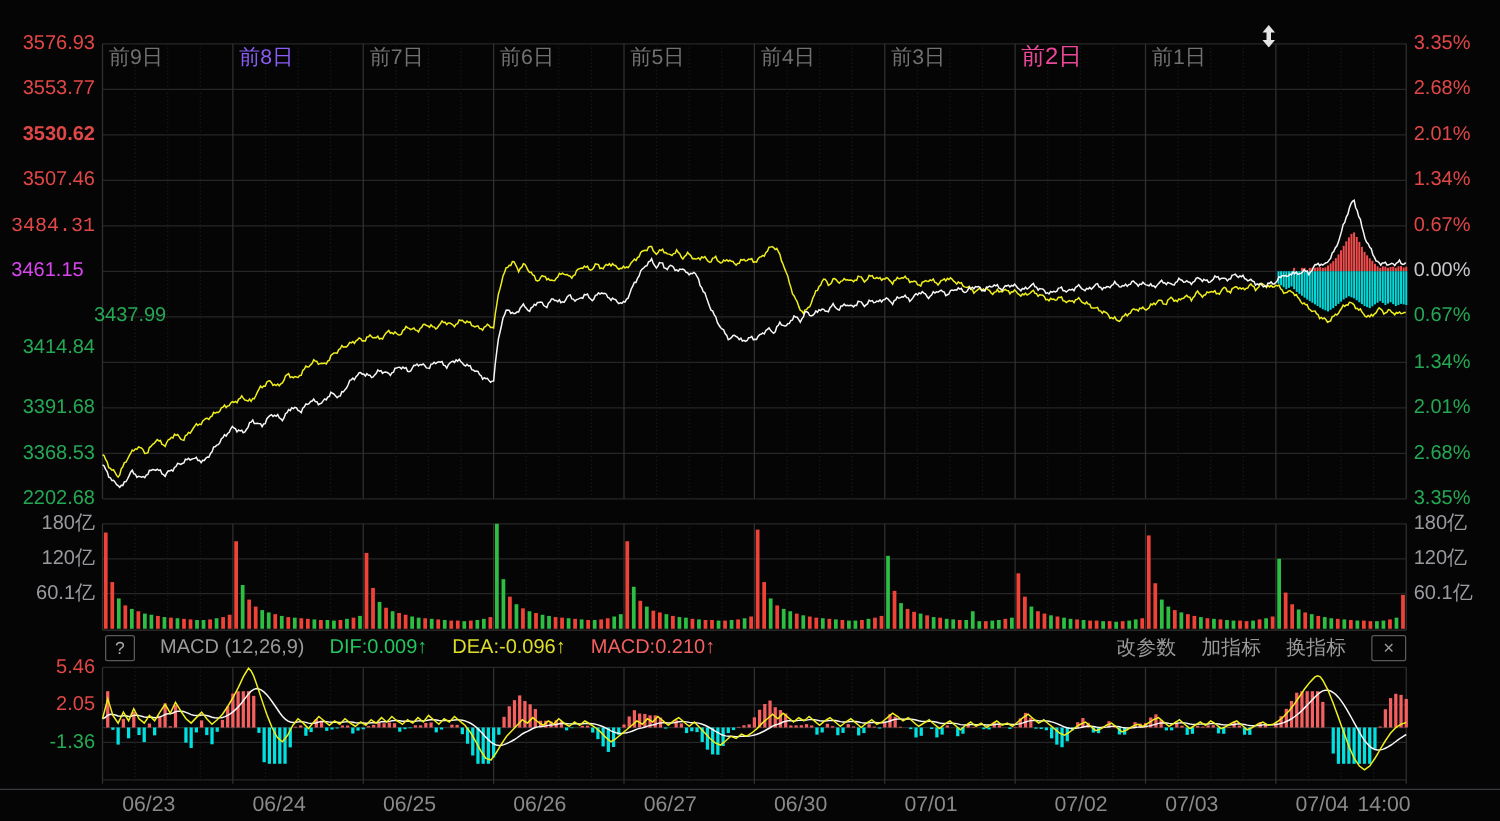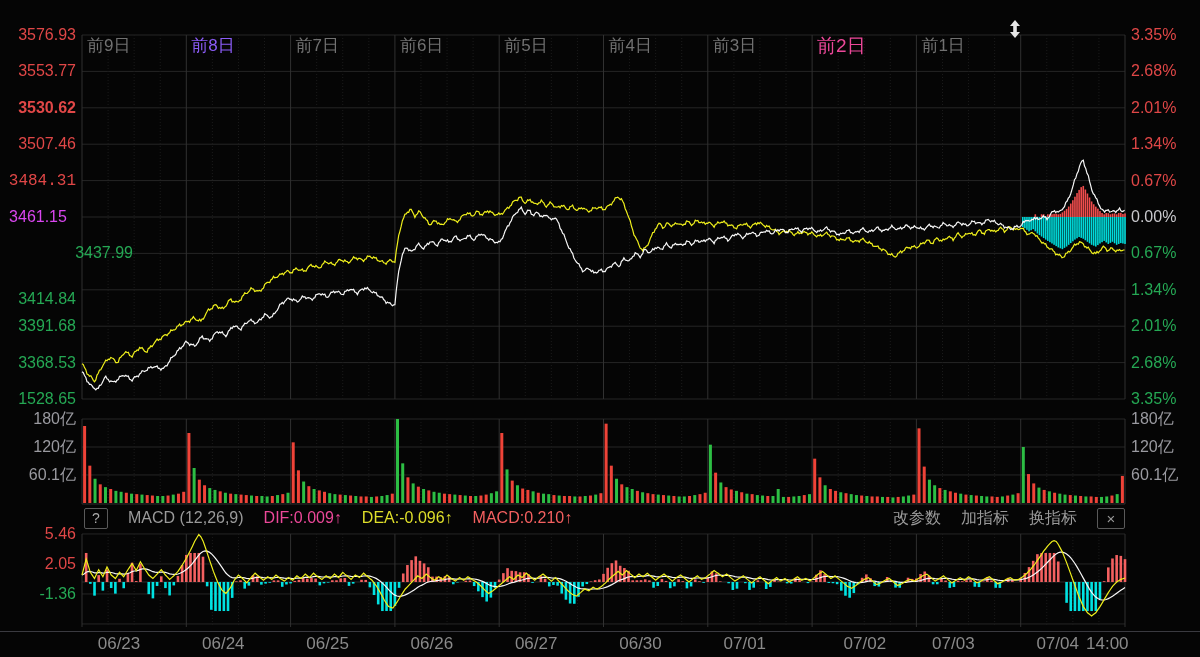--- a/index.html
+++ b/index.html
@@ -705,21 +705,21 @@
       <rect x="1115.356" y="25.044654043646275" width="2.6" height="26.955345956353725" fill="#f46060"></rect>
       <rect x="1119.528" y="25.886038155915802" width="2.6" height="26.113961844084198" fill="#f46060"></rect>
       <rect x="1123.7" y="29.157476980199263" width="2.6" height="22.842523019800737" fill="#f46060"></rect>
       <polyline points="82.0,45.0 84.1,44.0 86.2,42.2 88.3,41.4 90.3,41.6 92.4,42.0 94.5,42.8 96.6,42.9 98.7,42.6 100.8,42.6 102.9,43.1 104.9,43.0 107.0,42.3 109.1,42.1 111.2,42.5 113.3,43.0 115.4,43.6 117.5,43.8 119.5,43.7 121.6,43.8 123.7,44.1 125.8,44.0 127.9,43.5 130.0,42.7 132.1,41.6 134.2,41.0 136.2,41.0 138.3,40.4 140.4,39.4 142.5,38.9 144.6,38.9 146.7,39.2 148.8,39.9 150.8,40.7 152.9,41.7 155.0,42.2 157.1,42.4 159.2,42.4 161.3,42.0 163.4,42.1 165.4,42.4 167.5,43.0 169.6,43.8 171.7,44.2 173.8,44.4 175.9,44.3 178.0,44.0 180.0,43.3 182.1,42.3 184.2,41.1 186.3,39.5 188.4,37.7 190.5,35.6 192.6,33.3 194.6,30.6 196.7,27.9 198.8,25.1 200.9,22.9 203.0,21.5 205.1,20.9 207.2,21.2 209.2,22.1 211.3,23.7 213.4,25.8 215.5,28.3 217.6,31.2 219.7,34.2 221.8,37.2 223.8,40.2 225.9,43.0 228.0,45.1 230.1,46.7 232.2,47.6 234.3,47.9 236.4,47.9 238.4,47.5 240.5,47.4 242.6,47.5 244.7,47.9 246.8,48.5 248.9,48.7 251.0,48.6 253.1,48.2 255.1,47.6 257.2,47.3 259.3,47.2 261.4,47.4 263.5,47.7 265.6,47.8 267.7,47.7 269.7,47.7 271.8,47.9 273.9,47.8 276.0,47.5 278.1,47.4 280.2,47.5 282.3,47.8 284.3,48.2 286.4,48.3 288.5,48.2 290.6,48.3 292.7,48.6 294.8,48.5 296.9,48.2 298.9,48.1 301.0,48.1 303.1,47.9 305.2,47.4 307.3,47.2 309.4,47.3 311.5,47.1 313.5,46.6 315.6,46.4 317.7,46.4 319.8,46.6 321.9,47.0 324.0,47.0 326.1,46.9 328.1,46.9 330.2,47.1 332.3,47.0 334.4,46.7 336.5,46.6 338.6,46.7 340.7,46.5 342.8,46.0 344.8,45.8 346.9,45.8 349.0,46.0 351.1,46.4 353.2,46.5 355.3,46.3 357.4,46.3 359.4,46.5 361.5,46.3 363.6,46.0 365.7,45.8 367.8,45.9 369.9,46.2 372.0,46.7 374.0,47.5 376.1,48.4 378.2,49.7 380.3,51.2 382.4,53.1 384.5,55.2 386.6,57.4 388.6,59.7 390.7,61.8 392.8,63.7 394.9,65.1 397.0,66.0 399.1,66.3 401.2,66.2 403.2,65.7 405.3,64.9 407.4,63.9 409.5,62.8 411.6,61.6 413.7,60.2 415.8,58.7 417.8,57.2 419.9,56.0 422.0,55.1 424.1,54.0 426.2,52.8 428.3,52.0 430.4,51.5 432.4,51.2 434.5,51.1 436.6,50.7 438.7,50.3 440.8,50.0 442.9,49.9 445.0,49.6 447.0,49.0 449.1,48.8 451.2,48.7 453.3,48.9 455.4,49.1 457.5,49.2 459.6,49.0 461.7,49.0 463.7,49.1 465.8,49.0 467.9,48.8 470.0,48.7 472.1,48.8 474.2,49.0 476.3,49.3 478.3,49.9 480.4,50.6 482.5,51.4 484.6,52.4 486.7,53.5 488.8,54.7 490.9,55.6 492.9,56.2 495.0,56.6 497.1,56.7 499.2,56.5 501.3,56.2 503.4,55.7 505.5,55.0 507.5,54.2 509.6,53.3 511.7,52.7 513.8,52.3 515.9,51.7 518.0,50.9 520.1,50.3 522.1,50.0 524.2,49.5 526.3,48.7 528.4,48.3 530.5,48.1 532.6,48.1 534.7,48.4 536.7,48.4 538.8,48.2 540.9,47.9 543.0,47.4 545.1,47.2 547.2,47.3 549.3,47.5 551.4,47.9 553.4,48.1 555.5,48.1 557.6,48.3 559.7,48.7 561.8,49.4 563.9,50.2 566.0,51.2 568.0,52.4 570.1,53.6 572.2,54.9 574.3,56.1 576.4,57.3 578.5,58.2 580.6,58.7 582.6,58.9 584.7,58.9 586.8,59.1 588.9,59.3 591.0,59.2 593.1,59.0 595.2,58.9 597.2,58.9 599.3,58.8 601.4,58.5 603.5,58.0 605.6,57.4 607.7,56.6 609.8,55.6 611.8,54.6 613.9,53.4 616.0,52.2 618.1,50.9 620.2,50.0 622.3,49.4 624.4,48.6 626.4,47.6 628.5,47.0 630.6,46.6 632.7,46.5 634.8,46.7 636.9,46.6 639.0,46.3 641.0,46.2 643.1,46.2 645.2,46.1 647.3,45.7 649.4,45.6 651.5,45.8 653.6,46.1 655.7,46.6 657.7,46.8 659.8,46.8 661.9,46.6 664.0,46.3 666.1,46.3 668.2,46.4 670.3,46.8 672.3,47.3 674.4,47.6 676.5,47.6 678.6,47.4 680.7,47.1 682.8,47.1 684.9,47.2 686.9,47.6 689.0,48.1 691.1,48.4 693.2,48.4 695.3,48.2 697.4,48.0 699.5,47.9 701.5,48.1 703.6,48.1 705.7,48.1 707.8,47.8 709.9,47.4 712.0,46.8 714.1,46.0 716.1,45.5 718.2,45.2 720.3,45.2 722.4,45.4 724.5,45.4 726.6,45.2 728.7,45.3 730.7,45.6 732.8,46.0 734.9,46.6 737.0,47.0 739.1,47.2 741.2,47.2 743.3,47.0 745.3,47.1 747.4,47.4 749.5,47.8 751.6,48.4 753.7,48.8 755.8,48.8 757.9,48.7 760.0,48.5 762.0,48.5 764.1,48.7 766.2,49.1 768.3,49.7 770.4,49.9 772.5,50.0 774.6,49.8 776.6,49.6 778.7,49.6 780.8,49.7 782.9,49.7 785.0,49.6 787.1,49.7 789.2,50.0 791.2,50.0 793.3,50.0 795.4,49.7 797.5,49.4 799.6,49.3 801.7,49.4 803.8,49.4 805.8,49.3 807.9,49.3 810.0,49.5 812.1,49.5 814.2,49.3 816.3,48.9 818.4,48.3 820.4,47.6 822.5,46.9 824.6,46.5 826.7,46.3 828.8,46.3 830.9,46.6 833.0,46.7 835.0,46.6 837.1,46.7 839.2,47.0 841.3,47.5 843.4,48.1 845.5,48.9 847.6,49.8 849.6,50.7 851.7,51.6 853.8,52.2 855.9,52.6 858.0,52.8 860.1,52.7 862.2,52.4 864.3,52.1 866.3,51.6 868.4,51.2 870.5,50.9 872.6,51.0 874.7,51.2 876.8,51.6 878.9,51.9 880.9,52.0 883.0,51.9 885.1,51.7 887.2,51.4 889.3,51.1 891.4,51.0 893.5,51.1 895.5,51.4 897.6,51.9 899.7,52.2 901.8,52.4 903.9,52.4 906.0,52.3 908.1,52.0 910.1,51.7 912.2,51.5 914.3,51.5 916.4,51.3 918.5,50.9 920.6,50.5 922.7,49.9 924.7,49.3 926.8,48.7 928.9,48.4 931.0,48.3 933.1,48.4 935.2,48.7 937.3,48.9 939.3,48.8 941.4,48.6 943.5,48.3 945.6,48.2 947.7,48.3 949.8,48.7 951.9,49.2 953.9,49.5 956.0,49.6 958.1,49.5 960.2,49.3 962.3,49.2 964.4,49.3 966.5,49.2 968.5,48.9 970.6,48.8 972.7,48.9 974.8,49.2 976.9,49.6 979.0,49.9 981.1,50.0 983.2,50.0 985.2,49.8 987.3,49.6 989.4,49.2 991.5,49.1 993.6,49.3 995.7,49.6 997.8,50.1 999.8,50.4 1001.9,50.6 1004.0,50.6 1006.1,50.5 1008.2,50.2 1010.3,49.9 1012.4,49.8 1014.4,49.9 1016.5,49.8 1018.6,49.8 1020.7,49.6 1022.8,49.2 1024.9,48.7 1027.0,48.1 1029.0,47.2 1031.1,46.2 1033.2,45.0 1035.3,43.6 1037.4,42.0 1039.5,40.3 1041.6,38.4 1043.6,36.3 1045.7,34.2 1047.8,32.0 1049.9,29.8 1052.0,27.6 1054.1,25.6 1056.2,23.9 1058.2,22.7 1060.3,22.2 1062.4,22.2 1064.5,22.8 1066.6,24.0 1068.7,25.7 1070.8,27.9 1072.8,30.5 1074.9,33.5 1077.0,36.9 1079.1,40.5 1081.2,44.2 1083.3,48.1 1085.4,51.9 1087.5,55.6 1089.5,59.1 1091.6,62.3 1093.7,64.9 1095.8,67.1 1097.9,68.6 1100.0,69.6 1102.1,70.0 1104.1,69.9 1106.2,69.5 1108.3,68.6 1110.4,67.5 1112.5,66.2 1114.6,64.8 1116.7,63.2 1118.7,61.7 1120.8,60.2 1122.9,58.9 1125.0,57.6" fill="none" stroke="#f7f7f7" stroke-width="1.2"></polyline>
       <polyline points="82.0,45.0 84.1,37.0 86.2,29.1 88.3,35.7 90.3,42.3 92.4,45.4 94.5,48.5 96.6,44.1 98.7,39.7 100.8,43.2 102.9,46.7 104.9,41.9 107.0,37.0 109.1,41.0 111.2,45.0 113.3,46.7 115.4,48.5 117.5,45.4 119.5,42.3 121.6,44.5 123.7,46.7 125.8,43.2 127.9,39.7 130.0,36.6 132.1,33.5 134.2,37.0 136.2,40.6 138.3,36.2 140.4,31.8 142.5,35.3 144.6,38.8 146.7,41.9 148.8,45.0 150.8,46.7 152.9,48.5 155.0,46.3 157.1,44.1 159.2,41.9 161.3,39.7 163.4,42.3 165.4,45.0 167.5,47.2 169.6,49.4 171.7,47.6 173.8,45.8 175.9,43.6 178.0,41.4 180.0,38.4 182.1,35.3 184.2,31.8 186.3,28.2 188.4,24.3 190.5,20.3 192.6,15.9 194.6,11.5 196.7,8.0 198.8,4.5 200.9,6.8 203.0,10.9 205.1,16.8 207.2,23.0 209.2,29.1 211.3,35.3 213.4,41.4 215.5,46.7 217.6,52.0 219.7,56.0 221.8,59.9 223.8,61.7 225.9,63.4 228.0,60.8 230.1,58.2 232.2,54.2 234.3,50.2 236.4,47.6 238.4,45.0 240.5,46.7 242.6,48.5 244.7,50.7 246.8,52.9 248.9,50.2 251.0,47.6 253.1,45.4 255.1,43.2 257.2,45.0 259.3,46.7 261.4,48.5 263.5,50.2 265.6,48.5 267.7,46.7 269.7,48.0 271.8,49.4 273.9,47.2 276.0,45.0 278.1,46.7 280.2,48.5 282.3,49.8 284.3,51.1 286.4,49.4 288.5,47.6 290.6,48.9 292.7,50.2 294.8,48.0 296.9,45.8 298.9,47.2 301.0,48.5 303.1,46.3 305.2,44.1 307.3,45.8 309.4,47.6 311.5,45.4 313.5,43.2 315.6,45.0 317.7,46.7 319.8,48.0 321.9,49.4 324.0,47.6 326.1,45.8 328.1,47.2 330.2,48.5 332.3,46.3 334.4,44.1 336.5,45.8 338.6,47.6 340.7,45.0 342.8,42.3 344.8,44.1 346.9,45.8 349.0,47.6 351.1,49.4 353.2,47.2 355.3,45.0 357.4,46.3 359.4,47.6 361.5,45.4 363.6,43.2 365.7,45.0 367.8,46.7 369.9,48.5 372.0,50.2 374.0,52.9 376.1,55.5 378.2,59.0 380.3,62.6 382.4,66.5 384.5,70.5 386.6,73.6 388.6,76.6 390.7,77.3 392.8,78.0 394.9,75.1 397.0,72.2 399.1,68.7 401.2,65.2 403.2,62.1 405.3,59.0 407.4,56.8 409.5,54.6 411.6,52.4 413.7,50.2 415.8,48.0 417.8,45.8 419.9,47.2 422.0,48.5 424.1,46.3 426.2,44.1 428.3,45.8 430.4,47.6 432.4,48.9 434.5,50.2 436.6,48.5 438.7,46.7 440.8,48.0 442.9,49.4 445.0,47.2 447.0,45.0 449.1,46.7 451.2,48.5 453.3,49.8 455.4,51.1 457.5,49.4 459.6,47.6 461.7,48.9 463.7,50.2 465.8,48.5 467.9,46.7 470.0,48.0 472.1,49.4 474.2,50.7 476.3,52.0 478.3,53.8 480.4,55.5 482.5,57.7 484.6,59.9 486.7,61.7 488.8,63.4 490.9,62.1 492.9,60.8 495.0,59.0 497.1,57.3 499.2,55.5 501.3,53.8 503.4,52.0 505.5,50.2 507.5,48.5 509.6,46.7 511.7,48.0 513.8,49.4 515.9,47.2 518.0,45.0 520.1,46.3 522.1,47.6 524.2,45.4 526.3,43.2 528.4,45.0 530.5,46.7 532.6,48.5 534.7,50.2 536.7,48.5 538.8,46.7 540.9,45.4 543.0,44.1 545.1,45.8 547.2,47.6 549.3,49.4 551.4,51.1 553.4,49.4 555.5,47.6 557.6,49.8 559.7,52.0 561.8,54.2 563.9,56.4 566.0,58.6 568.0,60.8 570.1,62.6 572.2,64.3 574.3,65.2 576.4,66.1 578.5,64.3 580.6,62.6 582.6,60.8 584.7,59.0 586.8,59.9 588.9,60.8 591.0,59.0 593.1,57.3 595.2,58.2 597.2,59.0 599.3,57.7 601.4,56.4 603.5,54.6 605.6,52.9 607.7,50.7 609.8,48.5 611.8,46.7 613.9,45.0 616.0,43.2 618.1,41.4 620.2,43.2 622.3,45.0 624.4,42.8 626.4,40.6 628.5,42.3 630.6,44.1 632.7,45.8 634.8,47.6 636.9,45.8 639.0,44.1 641.0,45.4 643.1,46.7 645.2,45.0 647.3,43.2 649.4,45.0 651.5,46.7 653.6,48.5 655.7,50.2 657.7,48.5 659.8,46.7 661.9,45.4 664.0,44.1 666.1,45.8 668.2,47.6 670.3,49.4 672.3,51.1 674.4,49.4 676.5,47.6 678.6,46.3 680.7,45.0 682.8,46.7 684.9,48.5 686.9,50.2 689.0,52.0 691.1,50.2 693.2,48.5 695.3,47.2 697.4,45.8 699.5,47.6 701.5,49.4 703.6,48.5 705.7,47.6 707.8,45.8 709.9,44.1 712.0,42.3 714.1,40.6 716.1,41.9 718.2,43.2 720.3,45.0 722.4,46.7 724.5,45.4 726.6,44.1 728.7,45.8 730.7,47.6 732.8,49.4 734.9,51.1 737.0,49.8 739.1,48.5 741.2,47.2 743.3,45.8 745.3,47.6 747.4,49.4 749.5,51.1 751.6,52.9 753.7,51.1 755.8,49.4 757.9,48.0 760.0,46.7 762.0,48.5 764.1,50.2 766.2,52.0 768.3,53.8 770.4,52.0 772.5,50.2 774.6,48.9 776.6,47.6 778.7,49.4 780.8,51.1 782.9,49.8 785.0,48.5 787.1,50.2 789.2,52.0 791.2,50.7 793.3,49.4 795.4,48.0 797.5,46.7 799.6,48.5 801.7,50.2 803.8,49.4 805.8,48.5 807.9,49.8 810.0,51.1 812.1,49.4 814.2,47.6 816.3,45.8 818.4,44.1 820.4,42.8 822.5,41.4 824.6,43.2 826.7,45.0 828.8,46.7 830.9,48.5 833.0,47.2 835.0,45.8 837.1,47.6 839.2,49.4 841.3,51.1 843.4,52.9 845.5,54.6 847.6,56.4 849.6,57.3 851.7,58.2 853.8,56.8 855.9,55.5 858.0,53.8 860.1,52.0 862.2,50.7 864.3,49.4 866.3,48.5 868.4,47.6 870.5,49.4 872.6,51.1 874.7,52.9 876.8,54.6 878.9,53.8 880.9,52.9 883.0,51.6 885.1,50.2 887.2,49.4 889.3,48.5 891.4,50.2 893.5,52.0 895.5,53.8 897.6,55.5 899.7,54.6 901.8,53.8 903.9,52.4 906.0,51.1 908.1,50.2 910.1,49.4 912.2,50.2 914.3,51.1 916.4,49.8 918.5,48.5 920.6,47.2 922.7,45.8 924.7,45.0 926.8,44.1 928.9,45.8 931.0,47.6 933.1,49.4 935.2,51.1 937.3,49.8 939.3,48.5 941.4,47.2 943.5,45.8 945.6,47.6 947.7,49.4 949.8,51.1 951.9,52.9 953.9,51.6 956.0,50.2 958.1,48.9 960.2,47.6 962.3,48.9 964.4,50.2 966.5,48.5 968.5,46.7 970.6,48.0 972.7,49.4 974.8,51.1 976.9,52.9 979.0,52.0 981.1,51.1 983.2,49.8 985.2,48.5 987.3,47.6 989.4,46.7 991.5,48.5 993.6,50.2 995.7,52.0 997.8,53.8 999.8,52.9 1001.9,52.0 1004.0,50.7 1006.1,49.4 1008.2,48.5 1010.3,47.6 1012.4,48.9 1014.4,50.2 1016.5,49.8 1018.6,49.4 1020.7,48.0 1022.8,46.7 1024.9,45.0 1027.0,43.2 1029.0,41.0 1031.1,38.8 1033.2,36.2 1035.3,33.5 1037.4,30.4 1039.5,27.4 1041.6,24.3 1043.6,21.2 1045.7,18.6 1047.8,15.9 1049.9,13.7 1052.0,11.5 1054.1,10.7 1056.2,11.5 1058.2,14.2 1060.3,18.1 1062.4,22.1 1064.5,27.4 1066.6,32.6 1068.7,38.4 1070.8,44.1 1072.8,49.8 1074.9,55.5 1077.0,61.2 1079.1,67.0 1081.2,71.8 1083.3,76.6 1085.4,79.7 1087.5,82.8 1089.5,84.3 1091.6,85.9 1093.7,84.3 1095.8,82.8 1097.9,79.7 1100.0,76.6 1102.1,73.1 1104.1,69.6 1106.2,66.1 1108.3,62.6 1110.4,59.5 1112.5,56.4 1114.6,54.2 1116.7,52.0 1118.7,50.7 1120.8,49.4 1122.9,48.7 1125.0,48.0" fill="none" stroke="#efef1c" stroke-width="1.2"></polyline>
     </svg>
 
   <div class="macd-bar">
     <span class="help-btn">?</span>
     <span style="color:#9a9a9a">MACD (12,26,9)</span>
-    <span style="color:#ec4899">DIF:0.009↑</span>
+    <span style="color:#22c55e">DIF:0.009↑</span>
     <span style="color:#dede2a">DEA:-0.096↑</span>
     <span style="color:#f46060">MACD:0.210↑</span>
     <span class="spacer"></span>
     <span class="tool-btn" style="color:#9a9a9a">改参数</span>
     <span class="tool-btn" style="color:#9a9a9a">加指标</span>
     <span class="tool-btn" style="color:#9a9a9a">换指标</span>
     <span class="close-btn">×</span>
   </div>
 
   <div class="drag-icon">
@@ -732,24 +732,24 @@
 
   <div class="axis-sep"></div>
   <div id="labels">
       <div class="lbl" style="left: 0px; top: 25px; width: 76px; text-align: right; color: rgb(224, 71, 71);">3576.93</div>
       <div class="lbl" style="left: 0px; top: 61.4px; width: 76px; text-align: right; color: rgb(224, 71, 71);">3553.77</div>
       <div class="lbl" style="left: 0px; top: 97.8px; width: 76px; text-align: right; color: rgb(224, 71, 71); font-weight: bold;">3530.62</div>
       <div class="lbl" style="left: 0px; top: 134.2px; width: 76px; text-align: right; color: rgb(224, 71, 71);">3507.46</div>
       <div class="lbl" style="left: 0px; top: 170.6px; width: 76px; text-align: right; color: rgb(224, 71, 71); font-family: Liberation Mono, monospace;">3484.31</div>
       <div class="lbl" style="left: 0px; top: 207px; width: 76px; text-align: center; color: #d946ef;">3461.15</div>
       <div class="lbl" style="left: 17px; top: 243.4px; width: 76px; text-align: right; color: rgb(37, 168, 84); margin-left: 40px;">3437.99</div>
-      <div class="lbl" style="left: 0px; top: 289px; width: 76px; text-align: right; color: rgb(37, 168, 84);">3414.84</div>
+      <div class="lbl" style="left: 0px; top: 268px; width: 76px; text-align: right; color: rgb(37, 168, 84);">3414.84</div>
       <div class="lbl" style="left: 0px; top: 316.2px; width: 76px; text-align: right; color: rgb(37, 168, 84);">3391.68</div>
       <div class="lbl" style="left: 0px; top: 352.6px; width: 76px; text-align: right; color: rgb(37, 168, 84);">3368.53</div>
-      <div class="lbl" style="left: 0px; top: 389px; width: 76px; text-align: right; color: rgb(37, 168, 84);">1528.65</div>
+      <div class="lbl" style="left: 0px; top: 389px; width: 76px; text-align: right; color: rgb(37, 168, 84);">2202.68</div>
       <div class="lbl" style="left: 1131px; top: 25px; color: rgb(224, 71, 71);">3.35%</div>
       <div class="lbl" style="left: 1131px; top: 61.4px; color: rgb(224, 71, 71);">2.68%</div>
       <div class="lbl" style="left: 1131px; top: 97.8px; color: rgb(224, 71, 71);">2.01%</div>
       <div class="lbl" style="left: 1131px; top: 134.2px; color: rgb(224, 71, 71);">1.34%</div>
       <div class="lbl" style="left: 1131px; top: 170.6px; color: rgb(224, 71, 71);">0.67%</div>
       <div class="lbl" style="left: 1131px; top: 207px; color: rgb(200, 200, 204);">0.00%</div>
       <div class="lbl" style="left: 1131px; top: 243.4px; color: rgb(37, 168, 84);">0.67%</div>
       <div class="lbl" style="left: 1131px; top: 279.8px; color: rgb(37, 168, 84);">1.34%</div>
       <div class="lbl" style="left: 1131px; top: 316.2px; color: rgb(37, 168, 84);">2.01%</div>
       <div class="lbl" style="left: 1131px; top: 352.6px; color: rgb(37, 168, 84);">2.68%</div>

